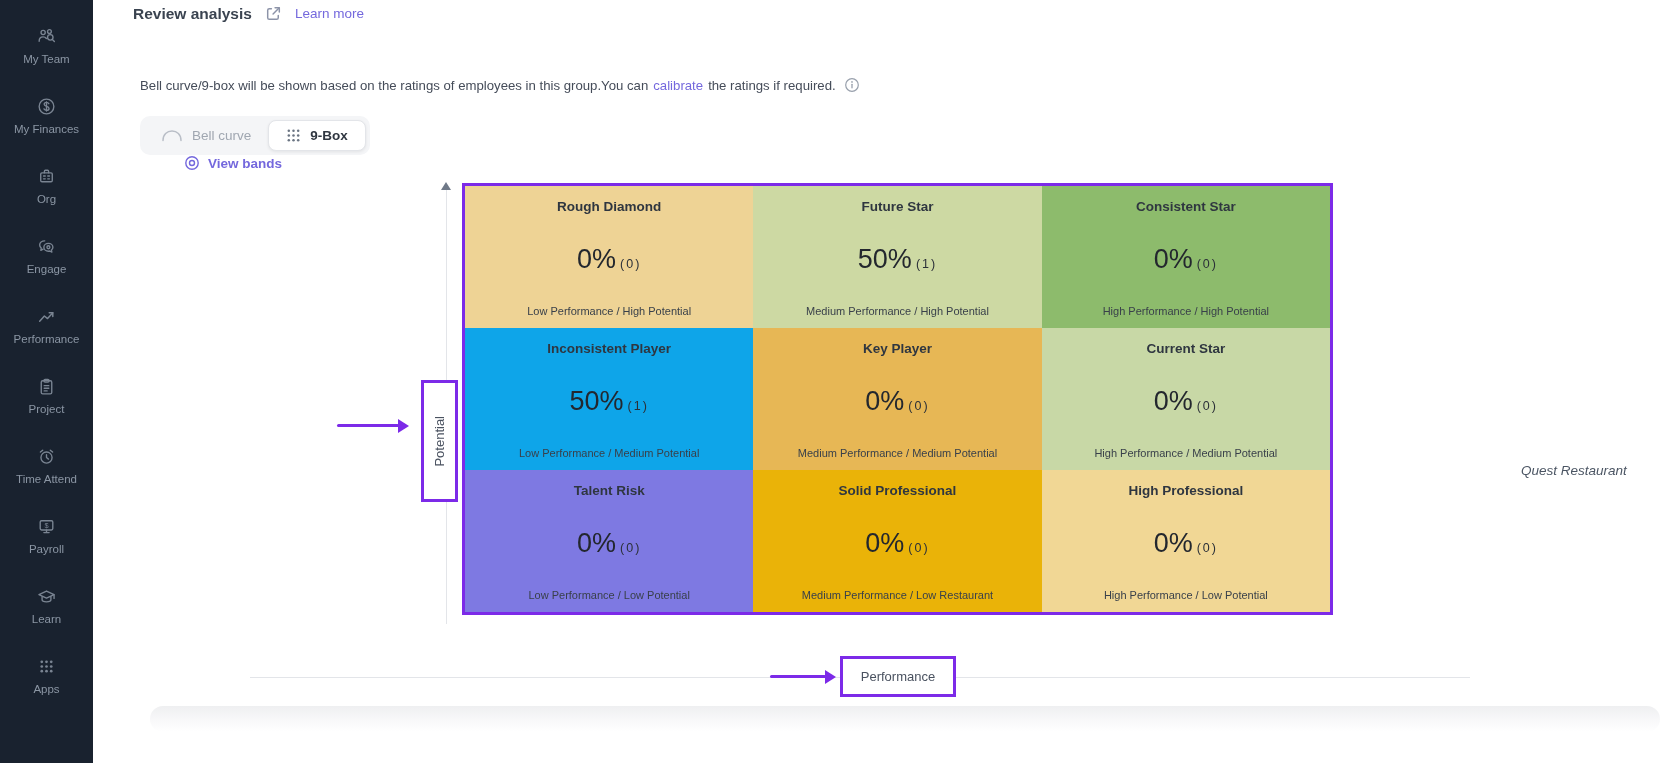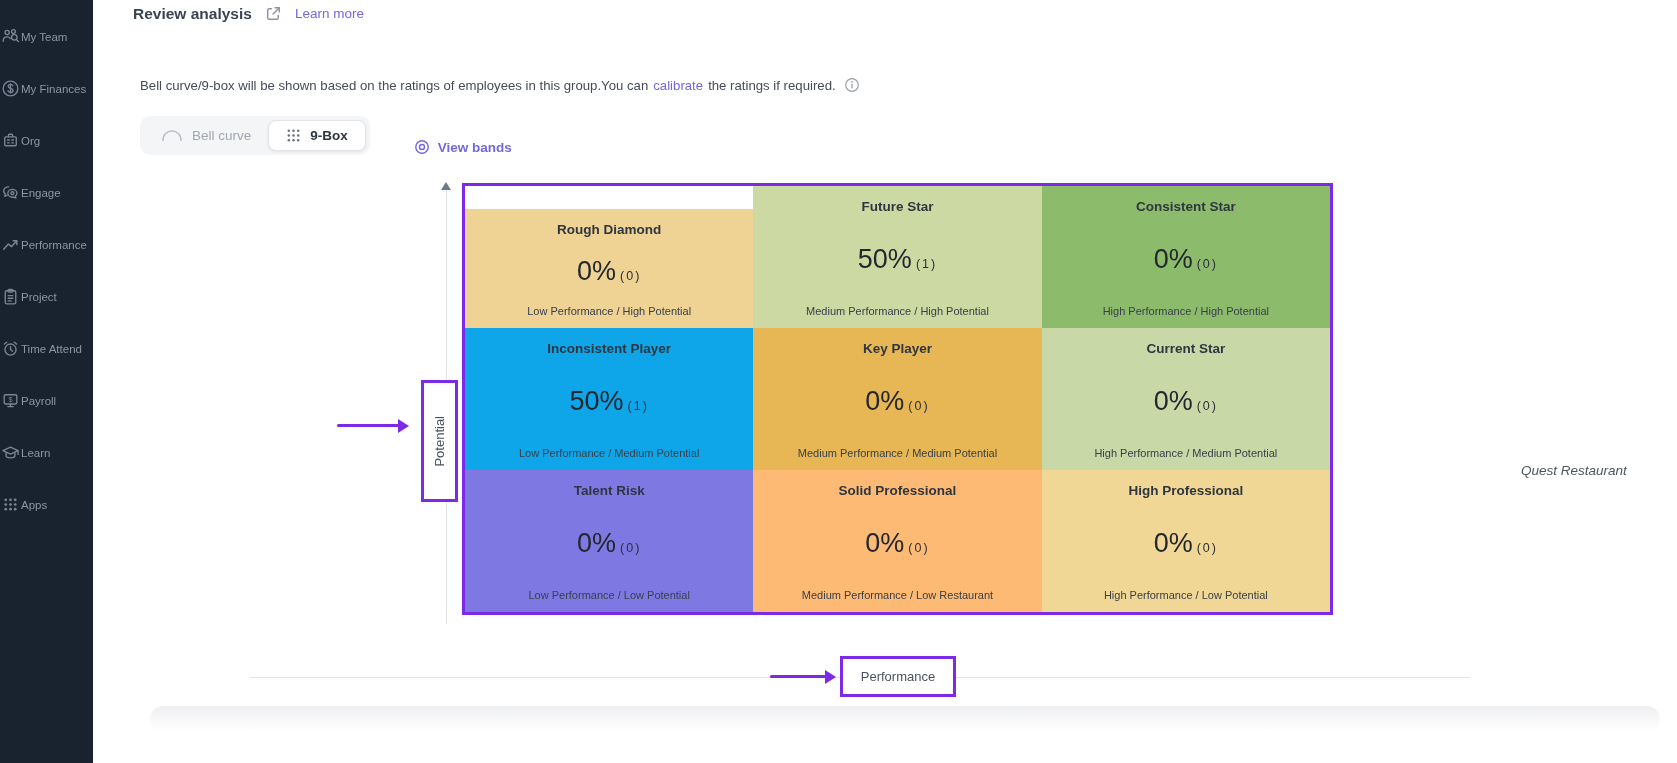--- a/index.html
+++ b/index.html
@@ -13,21 +13,21 @@
   }
 
   
   .sidebar {
     position:absolute; left:0; top:0; width:93px; height:763px;
     background:#19222f;
     display:flex; flex-direction:column; align-items:center;
     padding-top:26px; gap:31px;
   }
   .side-item {
-    display:flex; flex-direction:row; align-items:center; 
+    display:flex; flex-direction:column; align-items:center; gap:6px;
     color:#8b96a4; font-size:11.5px; cursor:pointer; width:93px;
   }
   .side-item svg { opacity:.85; display:block; }
 
   
   .header-row {
     position:absolute; left:133px; top:4px;
     display:flex; align-items:center; gap:12px;
   }
   .page-title { font-size:15.5px; font-weight:700; color:#3a4350; }
@@ -35,21 +35,21 @@
 
   .note-row {
     position:absolute; left:140px; top:77px;
     font-size:13.2px; color:#454c59;
     display:flex; align-items:center; gap:4px;
   }
   .note-link { color:#7468dd; cursor:pointer; margin:0 1px; }
   .note-row svg { margin-left:4px; }
 
   
-  .toolbar { position:absolute; left:140px; top:116px; display:flex; align-items:flex-end; }
+  .toolbar { position:absolute; left:140px; top:116px; display:flex; align-items:flex-start;flex-direction:column; }
   .toggle-group {
     background:#f4f5f7; border-radius:10px; padding:4px; display:flex; align-items:center;
   }
   .chip {
     display:flex; align-items:center; gap:9px;
     padding:7px 17px; font-size:13.5px; color:#a0a7b1; cursor:pointer;
     border-radius:8px; white-space:nowrap;
   }
   .chip.active {
     background:#ffffff; border:1px solid #e3e5e9; color:#2f3640; font-weight:700;
@@ -301,21 +301,21 @@
     </span>
     <span>View bands</span>
   </div>
 </div>
 
 <div class="y-axis-arrow"></div>
 <div class="y-axis-line"></div>
 <div class="x-axis-line"></div>
 
 <div class="nb-grid">
-  <div class="cell" style="background-color: rgb(238, 211, 149); margin-top: 23px;">
+  <div class="cell" style="background-color: rgb(238, 211, 149);">
     <span class="cell-title">Rough Diamond</span>
     <span class="pct-row">
         <span class="pct">0%</span>
         <span class="cnt">(0)</span>
       </span>
     <span class="cell-sub">Low Performance / High Potential</span>
   </div>
   <div class="cell" style="background-color: rgb(205, 217, 163);">
     <span class="cell-title">Future Star</span>
     <span class="pct-row">
@@ -357,21 +357,21 @@
     <span class="cell-sub">High Performance / Medium Potential</span>
   </div>
   <div class="cell" style="background-color: rgb(126, 121, 226);">
     <span class="cell-title">Talent Risk</span>
     <span class="pct-row">
         <span class="pct">0%</span>
         <span class="cnt">(0)</span>
       </span>
     <span class="cell-sub">Low Performance / Low Potential</span>
   </div>
-  <div class="cell" style="background-color: #fdba74; text-align: center;">
+  <div class="cell" style="background-color: #eab308; text-align: center;">
     <span class="cell-title">Solid Professional</span>
     <span class="pct-row">
         <span class="pct">0%</span>
         <span class="cnt">(0)</span>
       </span>
     <span class="cell-sub">Medium Performance / Low Restaurant</span>
   </div>
   <div class="cell" style="background-color: rgb(241, 215, 149);">
     <span class="cell-title">High Professional</span>
     <span class="pct-row">

